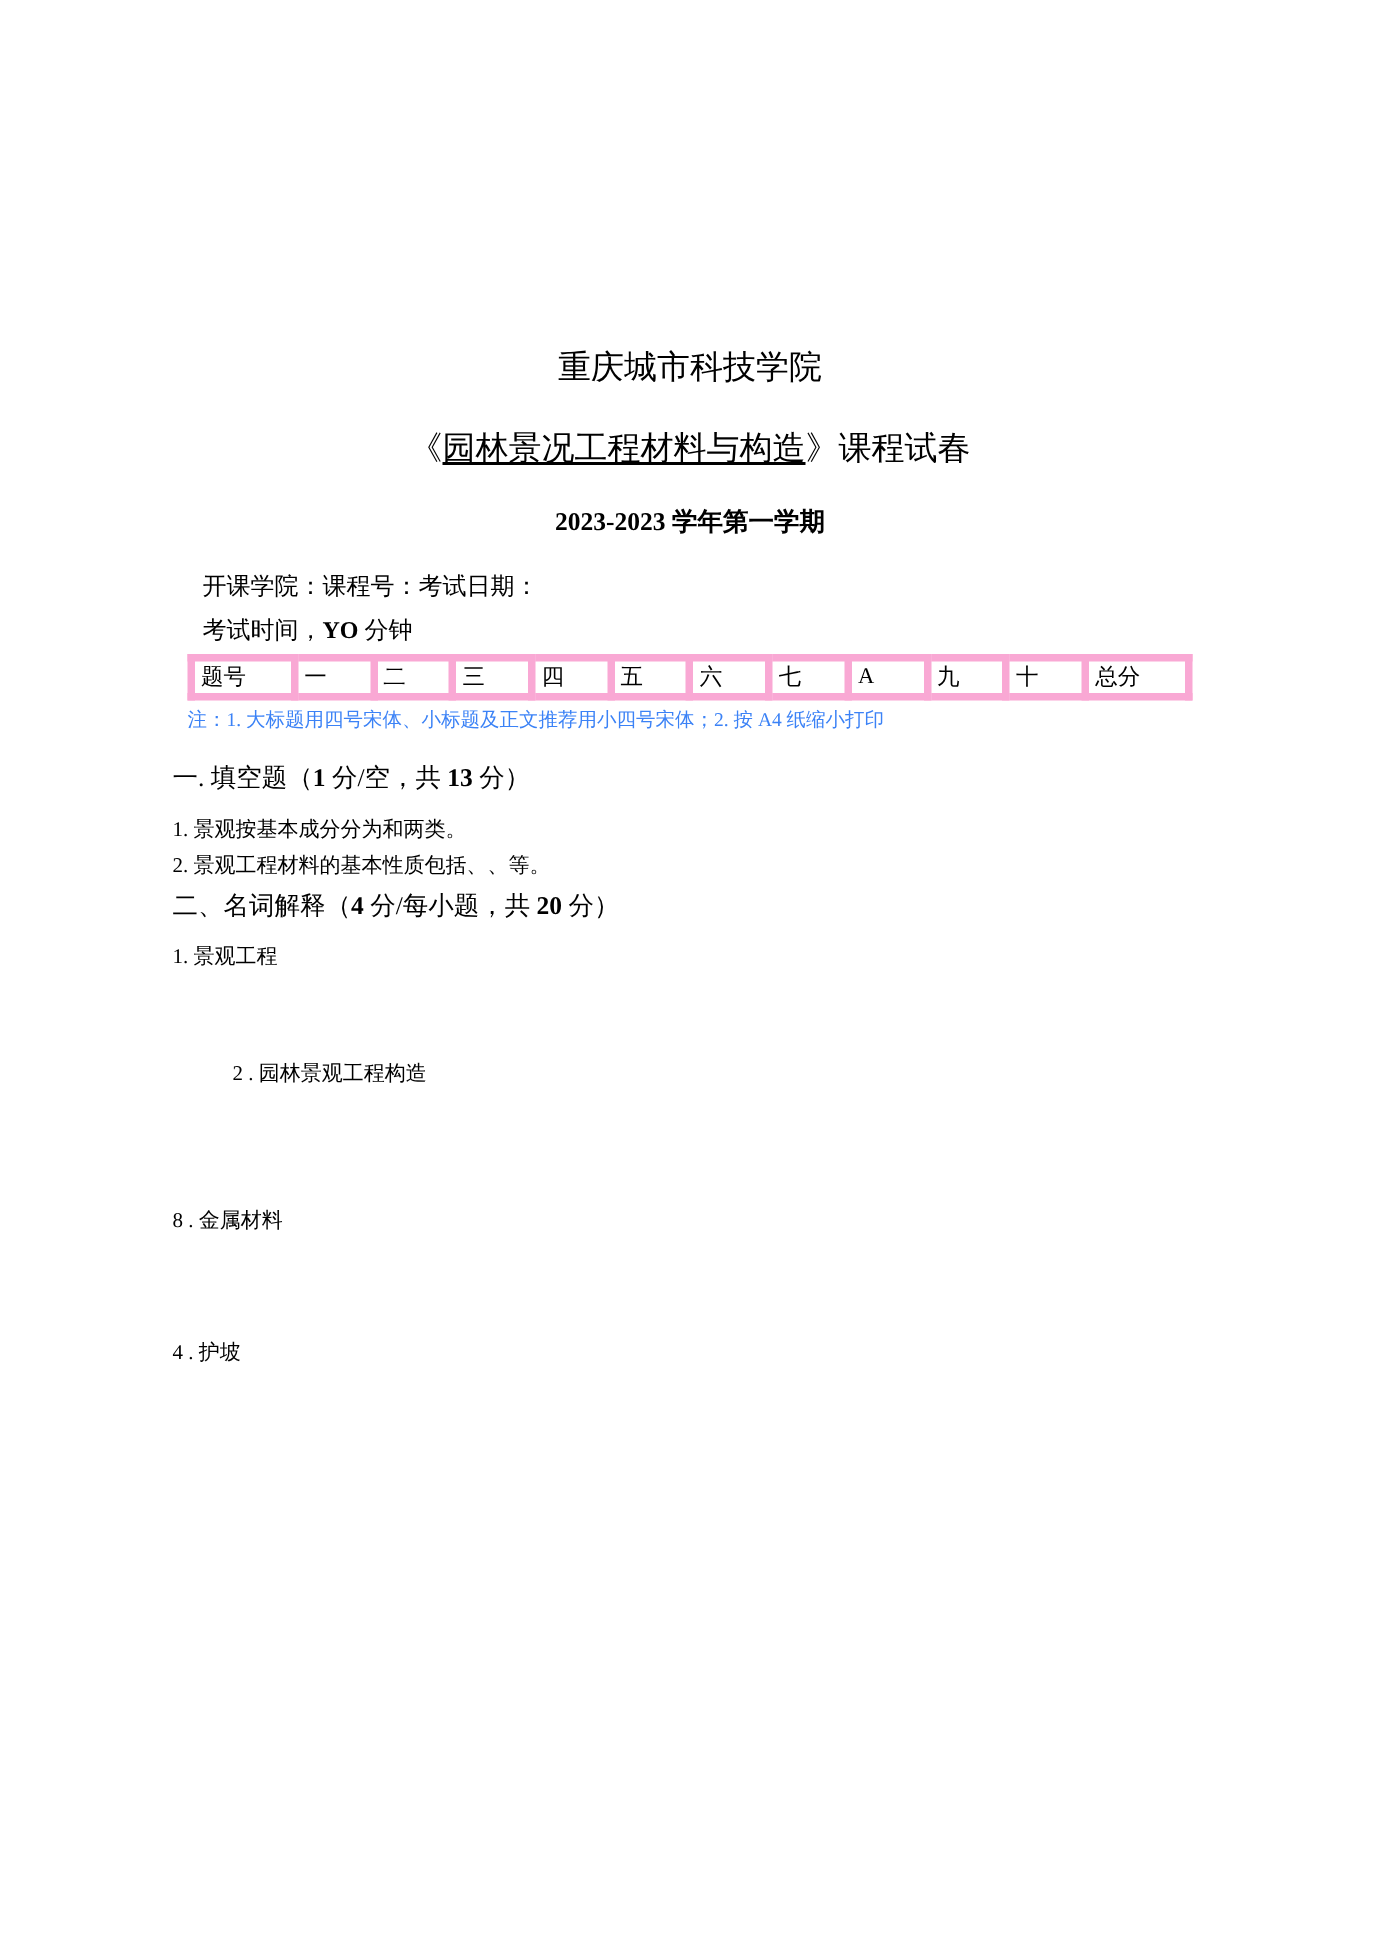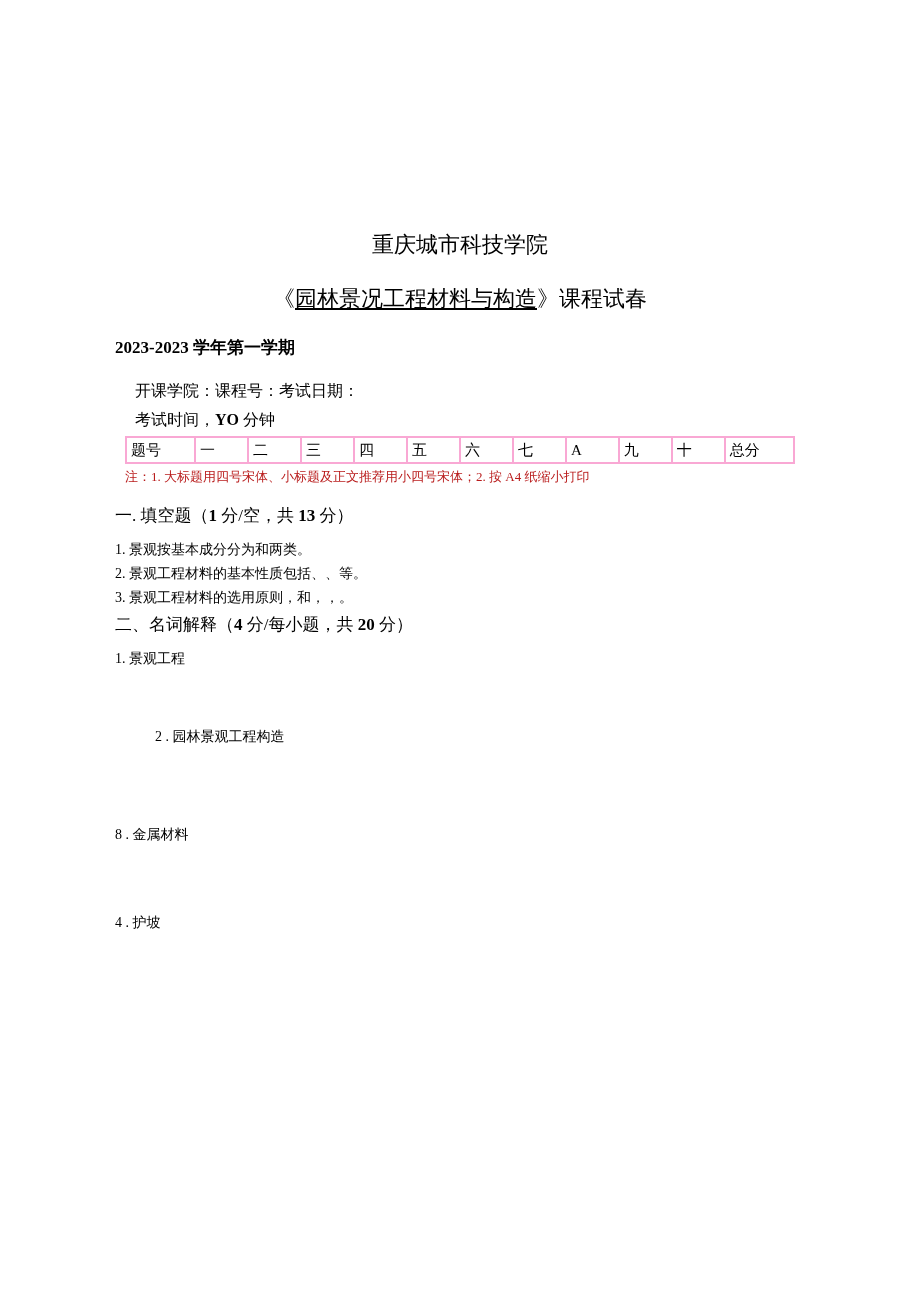--- a/index.html
+++ b/index.html
@@ -24,20 +24,21 @@
     .title-sub {
       text-align: center;
       font-size: 22px;
       margin-bottom: 22px;
       margin-top: 24px;
     }
     .title-sub .underline {
       text-decoration: underline;
     }
     .title-term {
+      text-align: center;
       font-size: 17px;
       font-weight: bold;
       margin-bottom: 22px;
     }
     .info-line {
       font-size: 16px;
       margin-bottom: 8px;
       padding-left: 20px;
     }
     .exam-row {
@@ -55,37 +56,37 @@
     .exam-time .bold {
       font-weight: bold;
     }
     table.score-table {
       border-collapse: collapse;
       width: 670px;
       margin-left: 10px;
       margin-bottom: 4px;
     }
     table.score-table td {
-      border: 2px solid #f9a8d4;
+      border: 5px solid #f9a8d4;
       height: 26px;
       text-align: left;
       font-size: 15px;
       padding-left: 4px;
     }
     table.score-table td.label-cell {
       width: 60px;
     }
     table.score-table td.num-cell {
       width: 46px;
     }
     table.score-table td.total-cell {
       width: 60px;
     }
     .note-red {
-      color: #b91c1c;
+      color: #3b82f6;
       font-size: 13px;
       padding-left: 10px;
       margin-bottom: 18px;
     }
     .section-heading {
       font-size: 17px;
       margin-bottom: 14px;
     }
     .section-heading .bold {
       font-weight: bold;
@@ -156,21 +157,20 @@
 
 <div class="note-red">注：1. 大标题用四号宋体、小标题及正文推荐用小四号宋体；2. 按 A4 纸缩小打印</div>
 
 <div class="section-heading">
   <span>一. 填空题（</span><span class="bold">1</span><span> 分/空，共 </span><span class="bold">13</span><span> 分）</span>
 </div>
 
 <div class="question-block">
   <div class="question-line">1. 景观按基本成分分为和两类。</div>
   <div class="question-line">2. 景观工程材料的基本性质包括、、等。</div>
-  <div class="question-line">3. 景观工程材料的选用原则，和，，。</div>
 </div>
 
 <div class="section-heading">
   <span>二、名词解释（</span><span class="bold">4</span><span> 分/每小题，共 </span><span class="bold">20</span><span> 分）</span>
 </div>
 
 <div class="term-item-first">1. 景观工程</div>
 <div class="term-item-indent">2  . 园林景观工程构造</div>
 <div class="term-item">8  . 金属材料</div>
 <div class="term-item-last">4  . 护坡</div>

